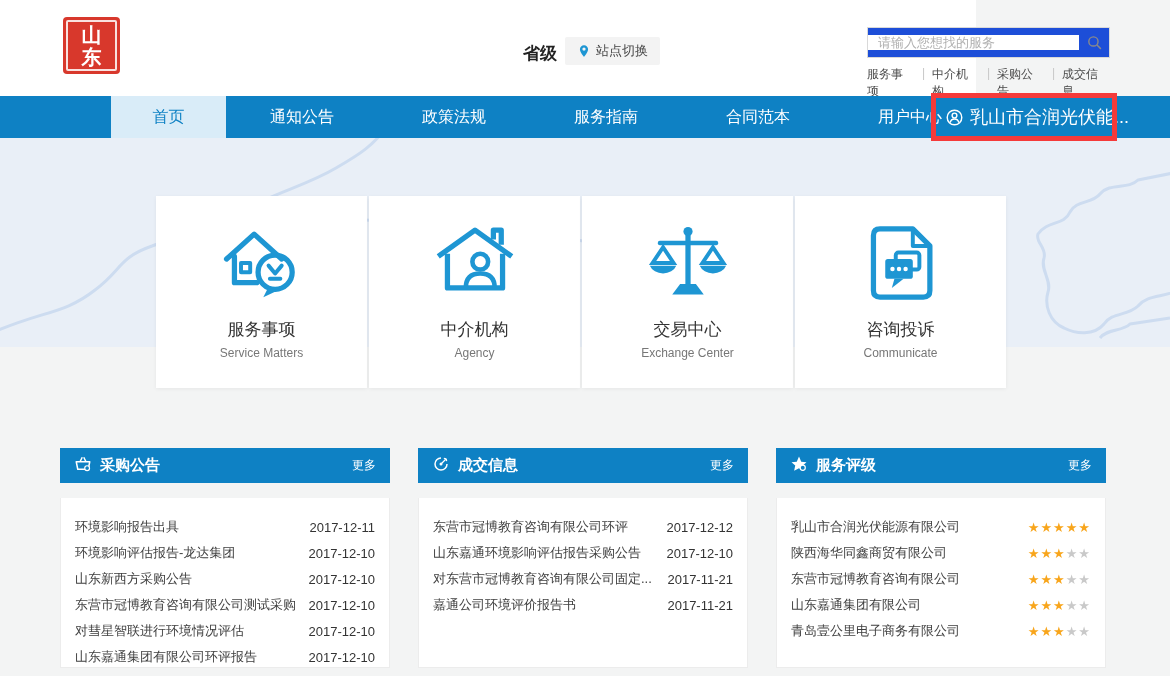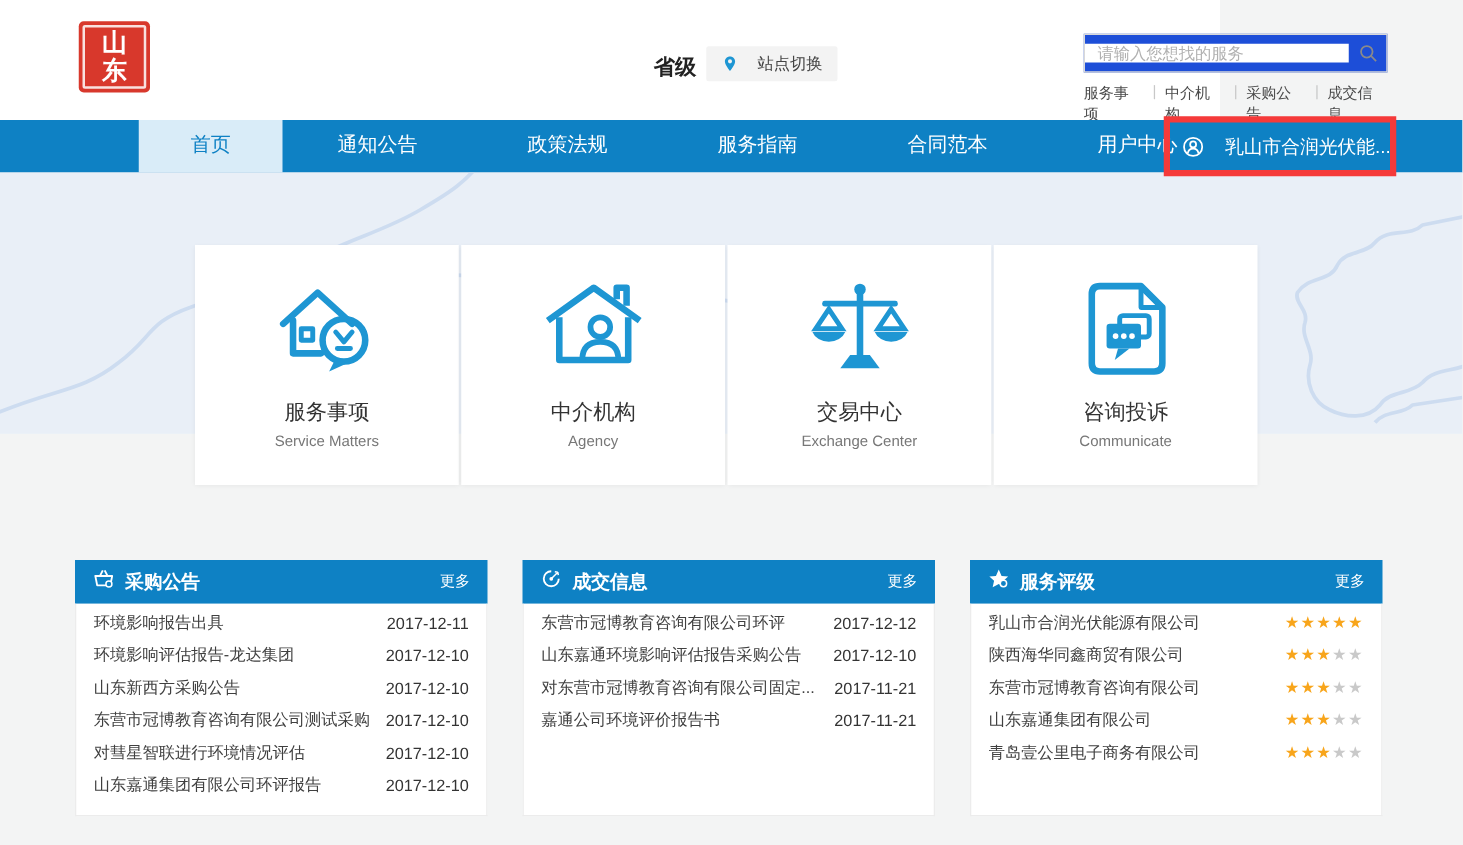--- a/index.html
+++ b/index.html
@@ -20,21 +20,21 @@
   .seal::after { content:""; position:absolute; inset:3px; border:2px solid rgba(255,255,255,.85); border-radius:2px; }
   .seal span { color:#fff; font-weight:bold; font-size:20px; line-height:22px; width:24px; text-align:center; z-index:1; }
   .brand { margin-left:12px; padding-top:4px; }
   .brand-row { display:flex; align-items:baseline; }
   .brand-title { font-size:30px; font-weight:bold; color:#3d3d3d; letter-spacing:1px; }
   .brand-sub-cn { font-size:22px; font-weight:bold; color:#3d3d3d; margin-left:8px; }
   .brand-sub-en { margin-top:5px; font-size:10px; color:#9a9a9a; letter-spacing:.8px; }
   .level { position:absolute; left:507px; top:42px; font-size:17px; font-weight:bold; color:#222;margin-left:16px; }
   .site-switch {
     position:absolute; left:565px; top:37px; height:28px; padding:0 12px;
-    background:#f3f3f3; border-radius:2px; display:flex; align-items:center; gap:15px;
+    background:#f3f3f3; border-radius:2px; display:flex; align-items:center; gap:5px;
     font-size:13px; color:#444; cursor:pointer;
   }
   .site-switch svg { width:14px; height:14px; }
   .searchbox {
     position:absolute; left:867px; top:27px; width:243px; height:31px;
     border:1px solid #d9d9d9; display:flex; align-items:center; background:#1d4ed8;
   }
   .searchbox input {
     flex:1; border:none; outline:none; padding:0 10px; font-size:13px; color:#333;
     font-family:"Liberation Sans", sans-serif;
@@ -46,22 +46,22 @@
   .quick-links .qlink { cursor:pointer; }
   .quick-links .sep { color:#c8c8c8; }
   
   .nav { position:absolute; top:96px; left:0; width:1170px; height:42px; background:#0e81c4; display:flex; padding-left:63px; }
   .nav-item {
     width:152px; text-align:center; line-height:42px; font-size:16px; color:#ffffff; cursor:pointer;
     white-space:nowrap;
   }
   .nav-item.active { width:115px; background:#d9ecf8; color:#0e81c4; }
   .nav-user {
-    position:absolute; left:945px; top:0; height:42px; display:flex; align-items:center; gap:16px;
-    color:#fff; font-size:15px; cursor:pointer; white-space:nowrap;
+    position:absolute; left:945px; top:0; height:42px; display:flex; align-items:center; gap:6px;
+    color:#fff; font-size:18px; cursor:pointer; white-space:nowrap;
   }
   .nav-user svg { width:19px; height:19px; }
   
   .banner { position:absolute; top:138px; left:0; width:1170px; height:209px; background:#e9eff7; overflow:hidden; }
   
   .cards-row { position:absolute; top:196px; left:156px; display:flex; gap:2px; }
   .card {
     width:211px; height:192px; background:#ffffff; text-align:center; cursor:pointer;
     box-shadow:0 1px 4px rgba(0,0,0,.06);
   }
@@ -71,21 +71,21 @@
   .card-subtitle { margin-top:5px; font-size:12px; color:#777; }
   
   .panels-row { position:absolute; top:448px; left:60px; display:flex; gap:28px; }
   .panel { width:330px; }
   .panel-head {
     height:35px; background:#0e81c4; display:flex; align-items:center; padding:0 14px; gap:8px;
   }
   .panel-head svg { width:18px; height:18px; }
   .panel-title { color:#fff; font-size:15px; font-weight:bold; flex:1; }
   .panel-more { color:#fff; font-size:12px; cursor:pointer; }
-  .panel-body { background:#fff; border:1px solid #ececec; border-top:none; height:170px; padding:2px 0; }
+  .panel-body { background:#fff; border:1px solid #ececec; border-top:none; height:170px; padding:16px 0;margin-top:15px; }
   .prow { height:26px; display:flex; align-items:center; justify-content:space-between; padding:0 14px; cursor:pointer; }
   .ptext { font-size:13px; color:#404040; max-width:222px; overflow:hidden; white-space:nowrap; text-overflow:ellipsis; }
   .pdate { font-size:13px; color:#333; }
   .stars { letter-spacing:1px; }
   .star { font-size:13px; color:#c9c9c9; }
   .star.on { color:#f8a51b; }
   
   .annotation-box {
     position:absolute; left:931px; top:93px; width:186px; height:48px;
     border:5px solid #f53a3a; z-index:50; pointer-events:none;

